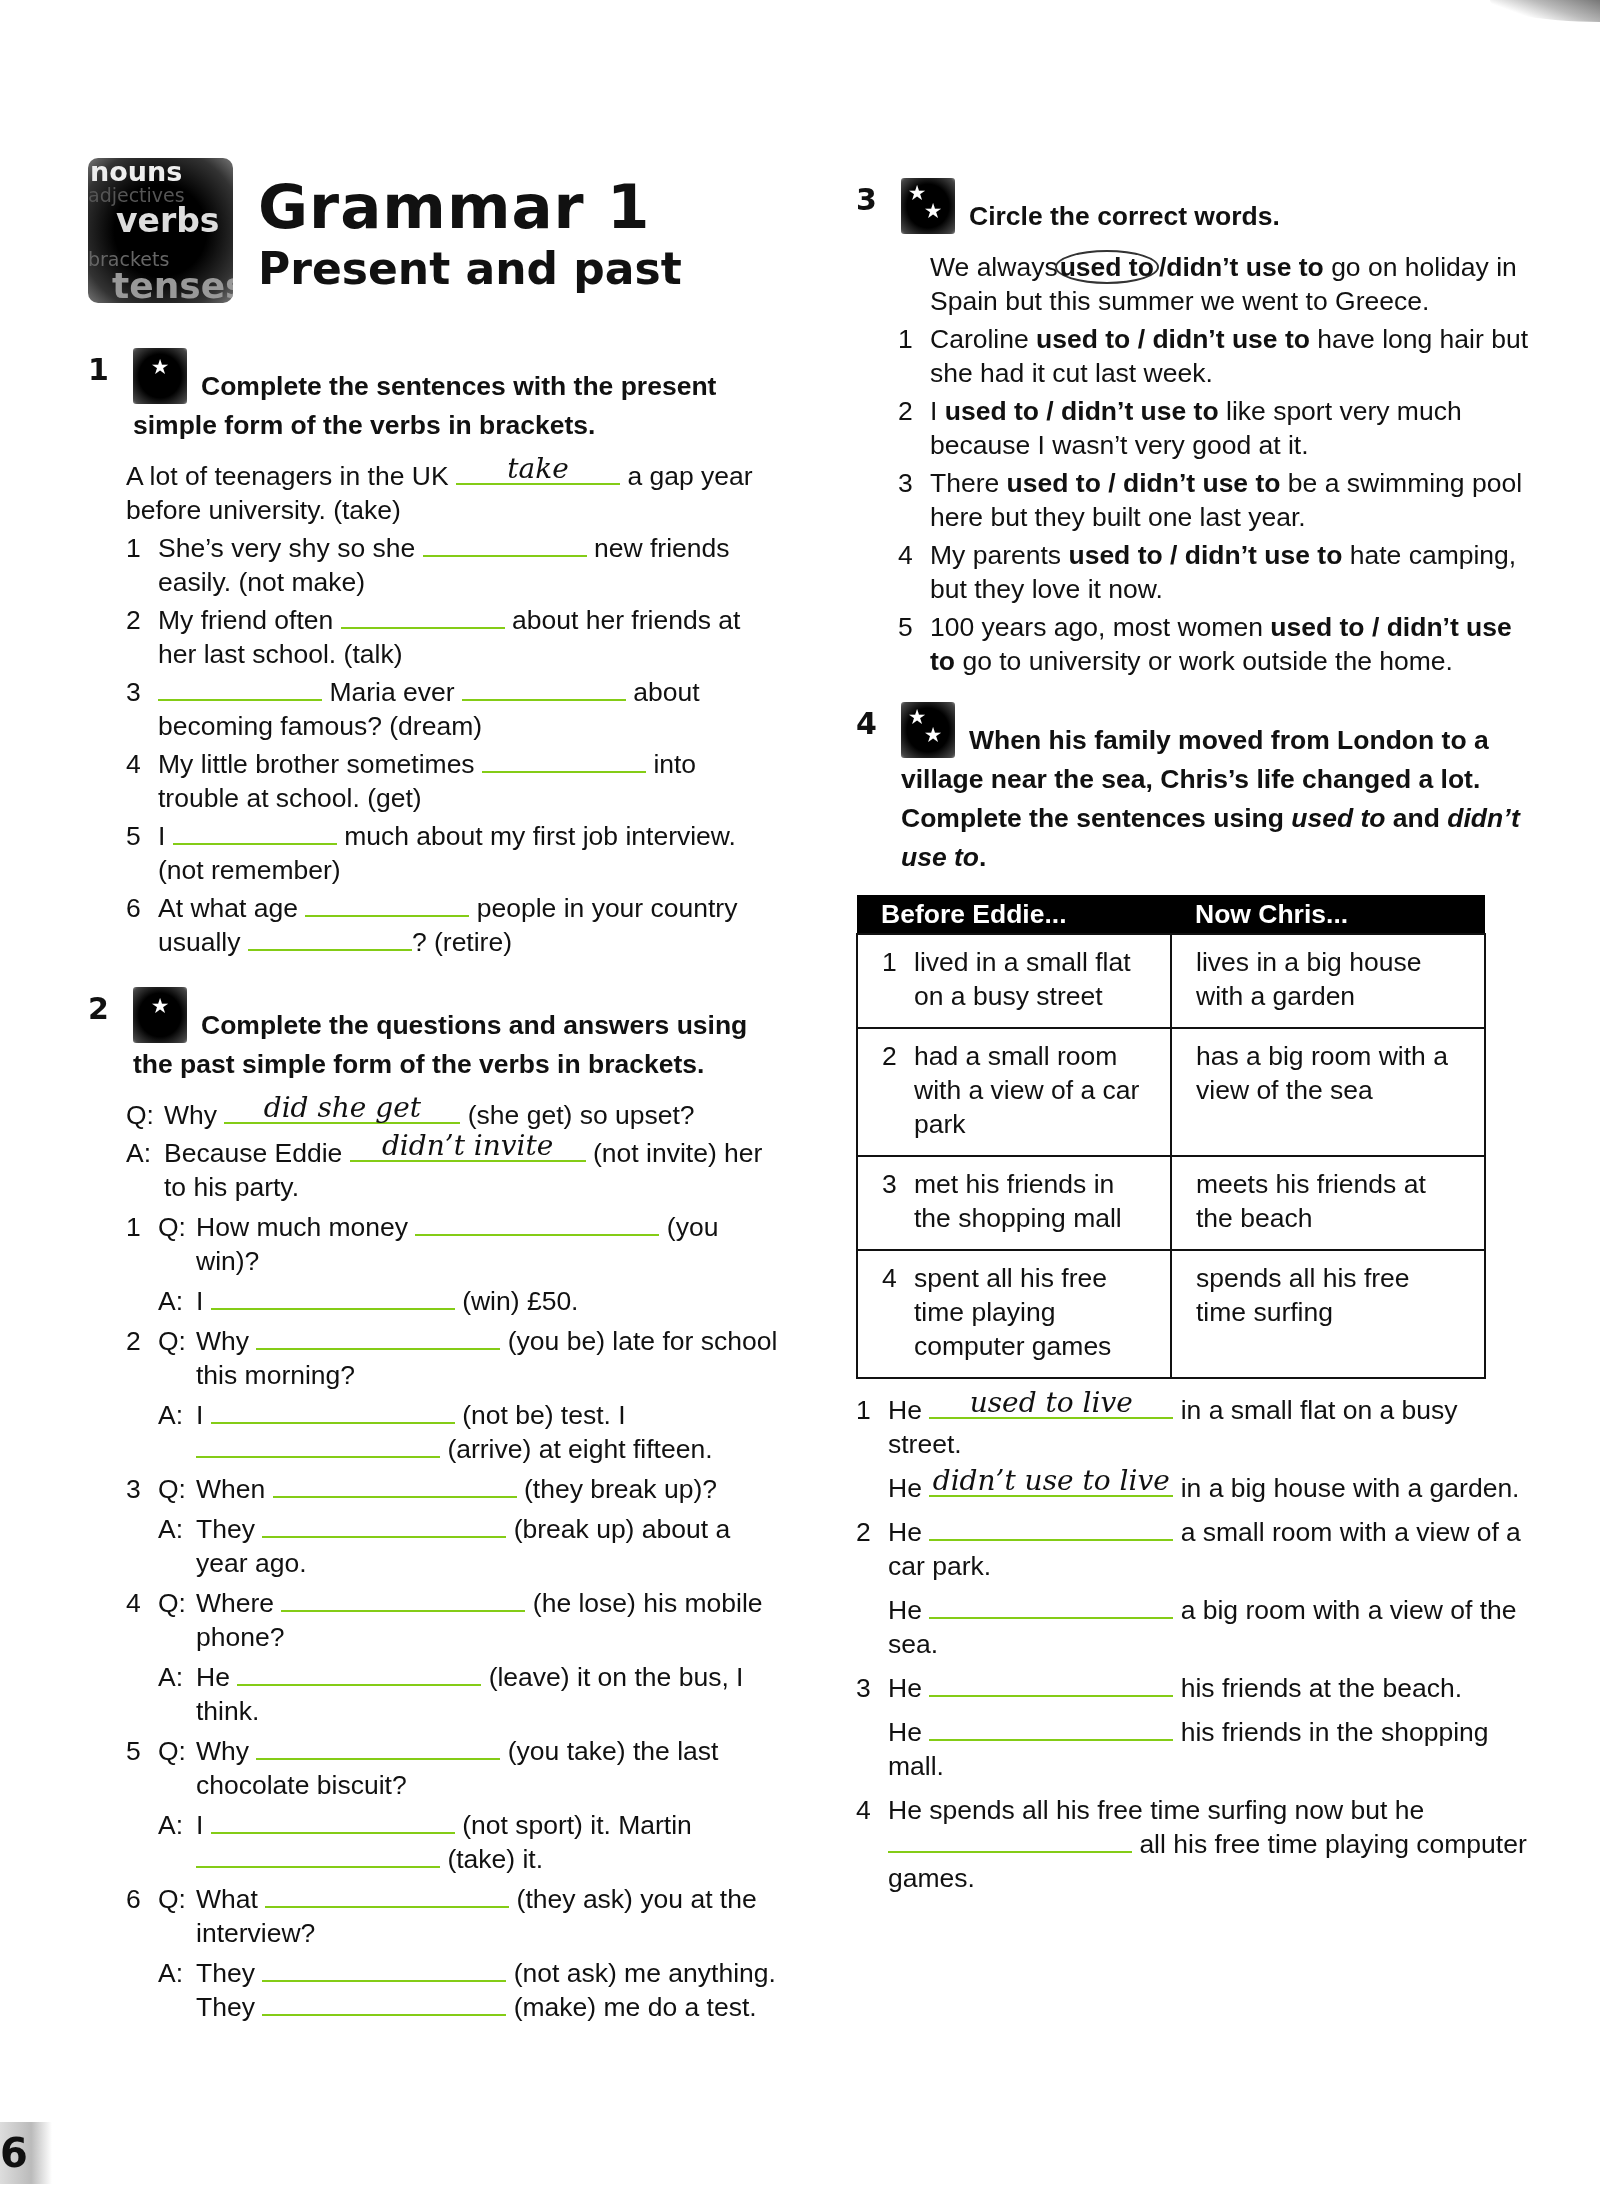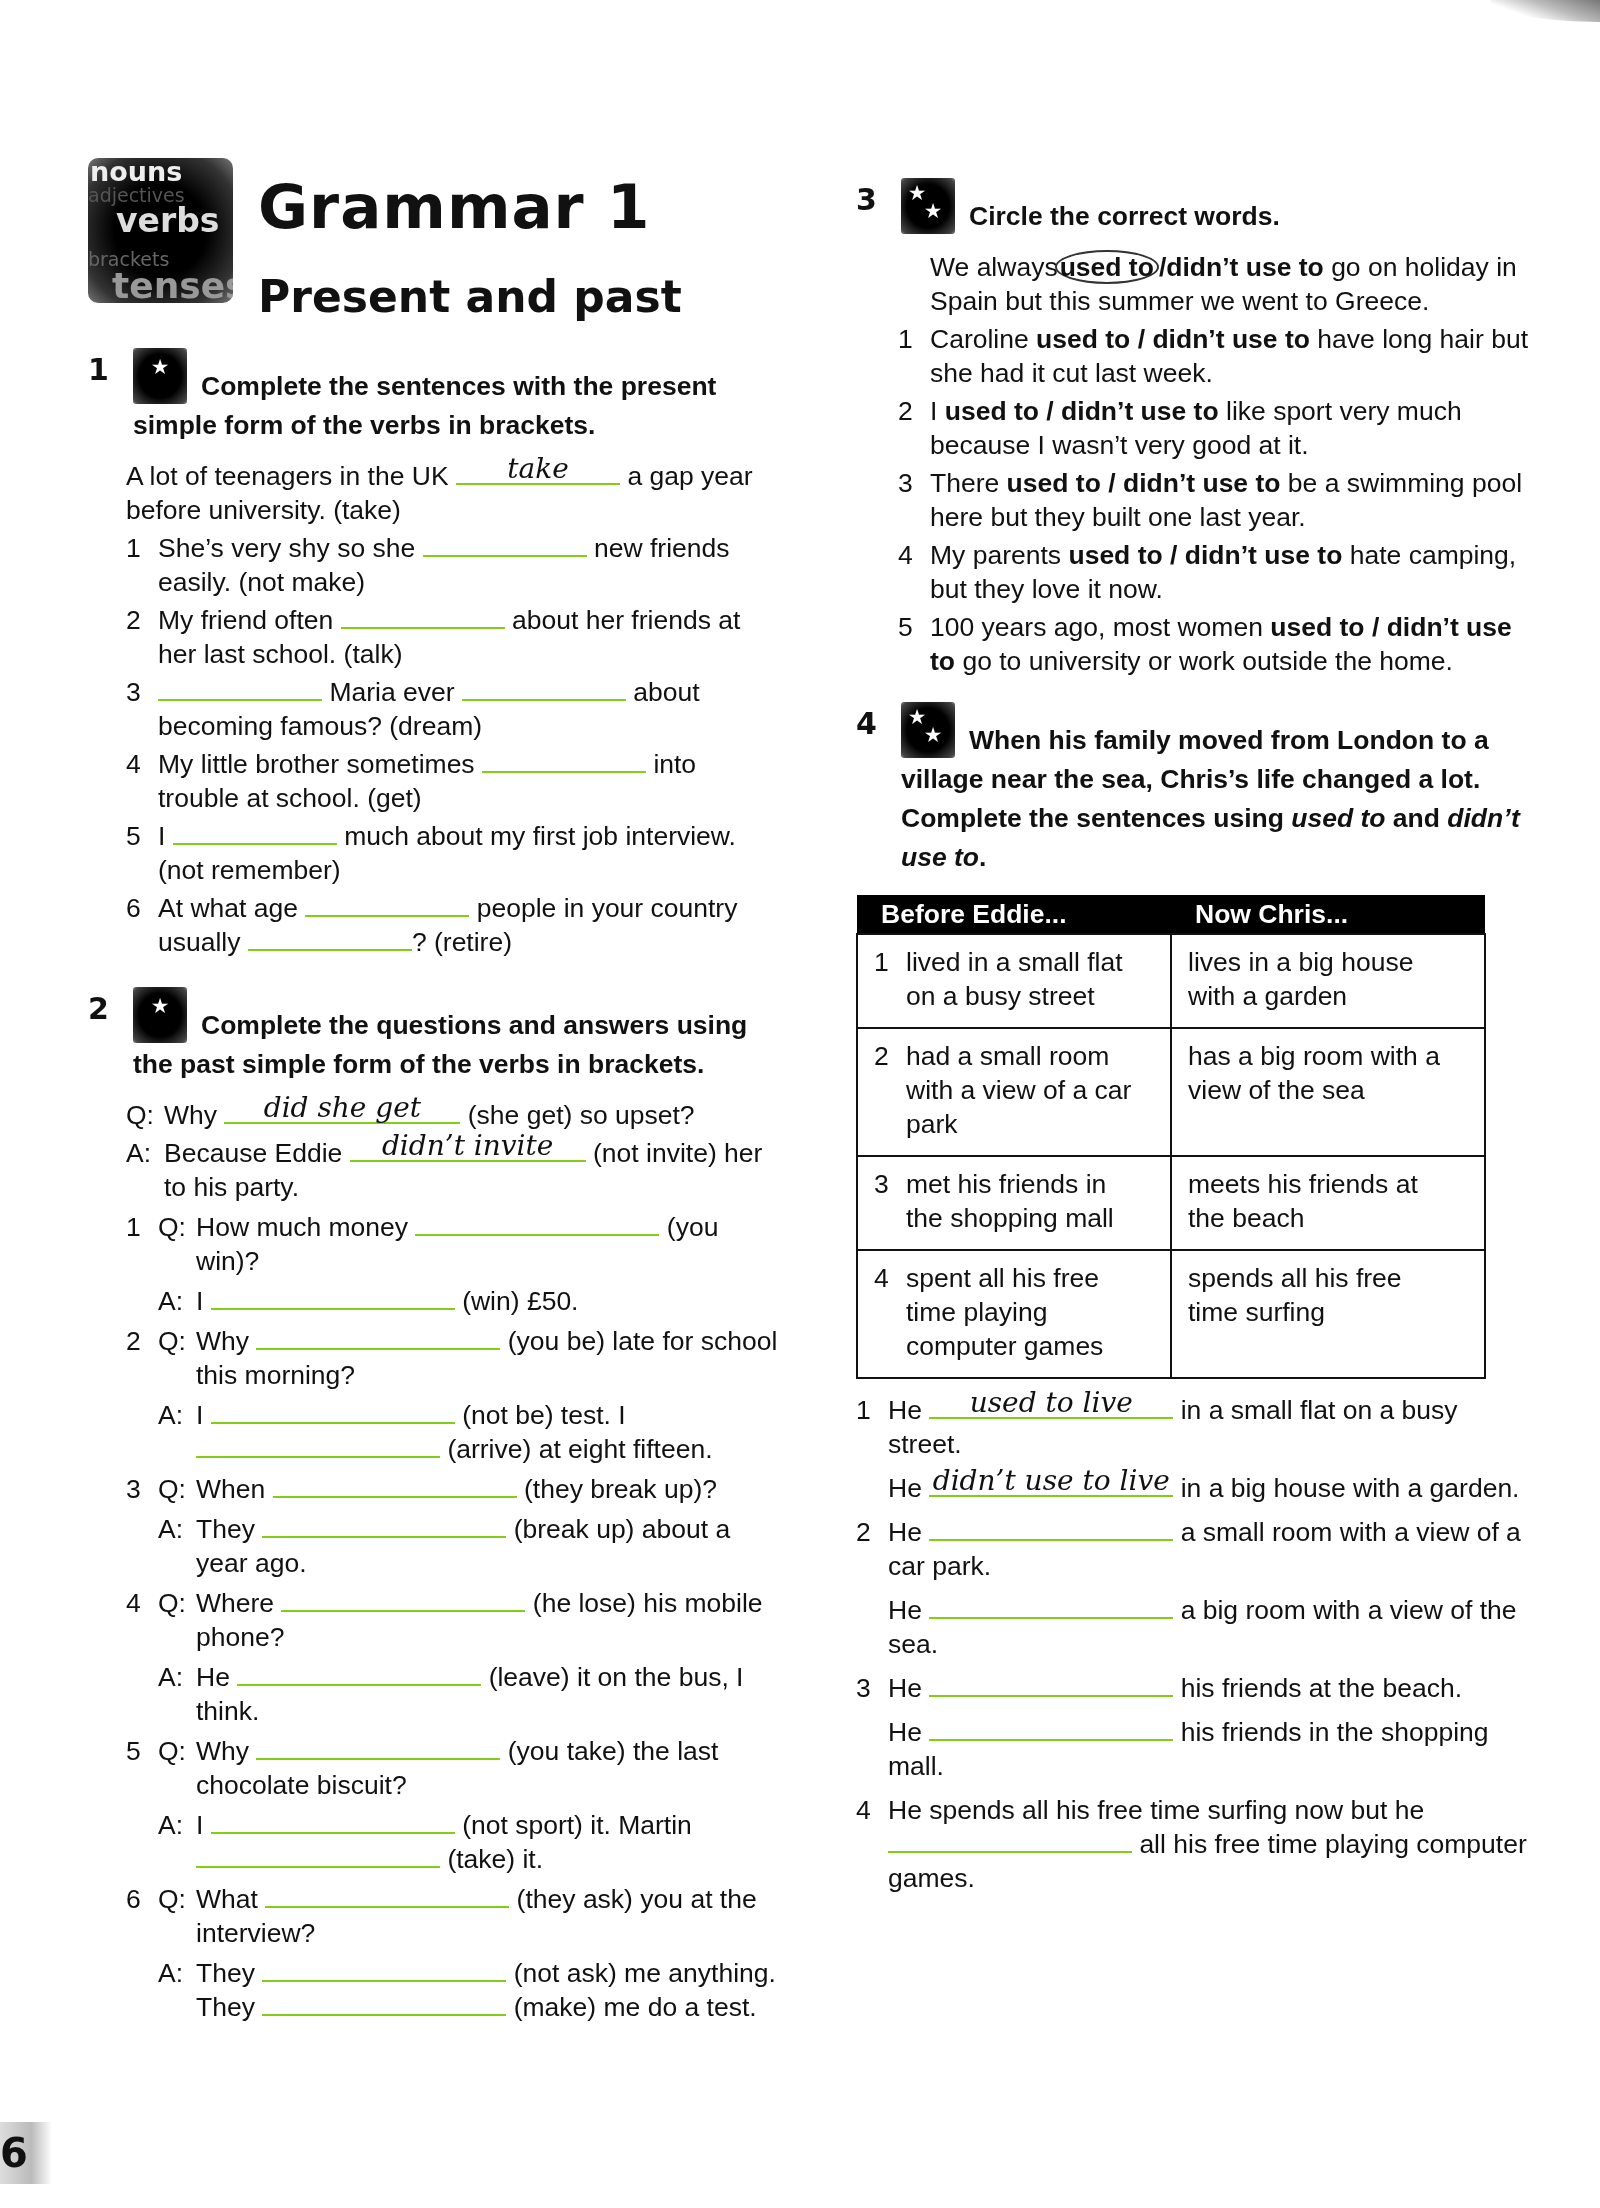--- a/index.html
+++ b/index.html
@@ -10,21 +10,21 @@
   .logo{position:absolute;left:88px;top:158px;width:145px;height:145px;border-radius:10px;
        background:radial-gradient(ellipse at 50% 50%,#000 45%,#333 80%,#777 100%);overflow:hidden;}
   .logo span{position:absolute;font-family:"DejaVu Sans",sans-serif;font-weight:bold;white-space:nowrap;line-height:1;}
   .logo .l1{left:2px;top:0px;font-size:27px;color:#eee;}
   .logo .l2{left:0px;top:28px;font-size:19px;color:#555;font-weight:normal;}
   .logo .l3{left:28px;top:46px;font-size:33px;color:#ddd;}
   .logo .l4{left:0px;top:92px;font-size:19px;color:#666;font-weight:normal;}
   .logo .l5{left:24px;top:110px;font-size:36px;color:#999;}
   .title{position:absolute;left:258px;top:170px;font-family:"DejaVu Sans",sans-serif;font-weight:bold;line-height:1.2;}
   .title .t1{font-size:61px;display:block;letter-spacing:1px;}
-  .title .t2{font-size:44px;display:block;margin-top:28px;}
+  .title .t2{font-size:44px;display:block;}
   .col{position:absolute;font-family:"Liberation Sans",sans-serif;font-size:26.5px;line-height:34px;}
   .left-col{left:88px;top:350px;width:690px;}
   .right-col{left:856px;top:180px;width:680px;}
   .ex-head{position:relative;font-weight:bold;font-size:26.5px;line-height:39px;padding-left:45px;margin-bottom:14px;}
   .ex-num{position:absolute;left:0;top:0;font-family:"DejaVu Sans",sans-serif;font-weight:bold;font-size:30px;}
   .star-box{display:inline-block;vertical-align:bottom;width:54px;height:56px;margin-right:14px;
        background:radial-gradient(ellipse at 50% 50%,#000 55%,#444 90%,#888 100%);border-radius:3px;position:relative;top:-2px;}
   .star-box .st{position:absolute;color:#fff;font-size:18px;line-height:1;}
   .star-box.one .st{left:19px;top:10px;}
   .star-box.two .s1{left:8px;top:6px;} .star-box.two .s2{left:24px;top:24px;}
@@ -35,21 +35,21 @@
   .blank{display:inline-block;border-bottom:2px solid #84cc16;height:24px;vertical-align:baseline;position:relative;}
   .blank.b160{width:164px;} .blank.b230{width:236px;} .blank.b240{width:244px;}
   .hand{font-family:"DejaVu Serif",serif;font-style:italic;font-size:28px;position:absolute;left:0;right:0;bottom:0;text-align:center;line-height:1;}
   .qa{position:relative;padding-left:38px;}
   .qa .lab{position:absolute;left:0;top:0;}
   .b{font-weight:bold;}
   .i{font-style:italic;}
   .circled{border:2px solid #333;border-radius:50%;padding:0 3px;margin-left:-3px;}
   table.chris{border-collapse:collapse;width:630px;margin:18px 0 14px 0;font-size:26.5px;line-height:34px;}
   table.chris th{background:#000;color:#fff;text-align:left;font-weight:bold;padding:2px 0 2px 24px;height:34px;}
-  table.chris td{border:2px solid #111;vertical-align:top;padding:10px 10px 14px 16px;width:50%;}
+  table.chris td{border:2px solid #111;vertical-align:top;padding:10px 10px 14px 24px;width:50%;}
   table.chris td .rn{display:inline-block;width:32px;}
   table.chris td .rt{display:inline-block;vertical-align:top;width:235px;}
   .page-num{position:absolute;left:0;top:2122px;width:52px;height:62px;
        background:linear-gradient(90deg,#ddd,#bbb 60%,#fff);font-family:"DejaVu Sans",sans-serif;font-weight:bold;font-size:40px;line-height:62px;padding-left:0;}
   .sp{margin-top:14px;}
 </style>
 </head>
 <body>
 
 <div class="corner-shadow"></div>

